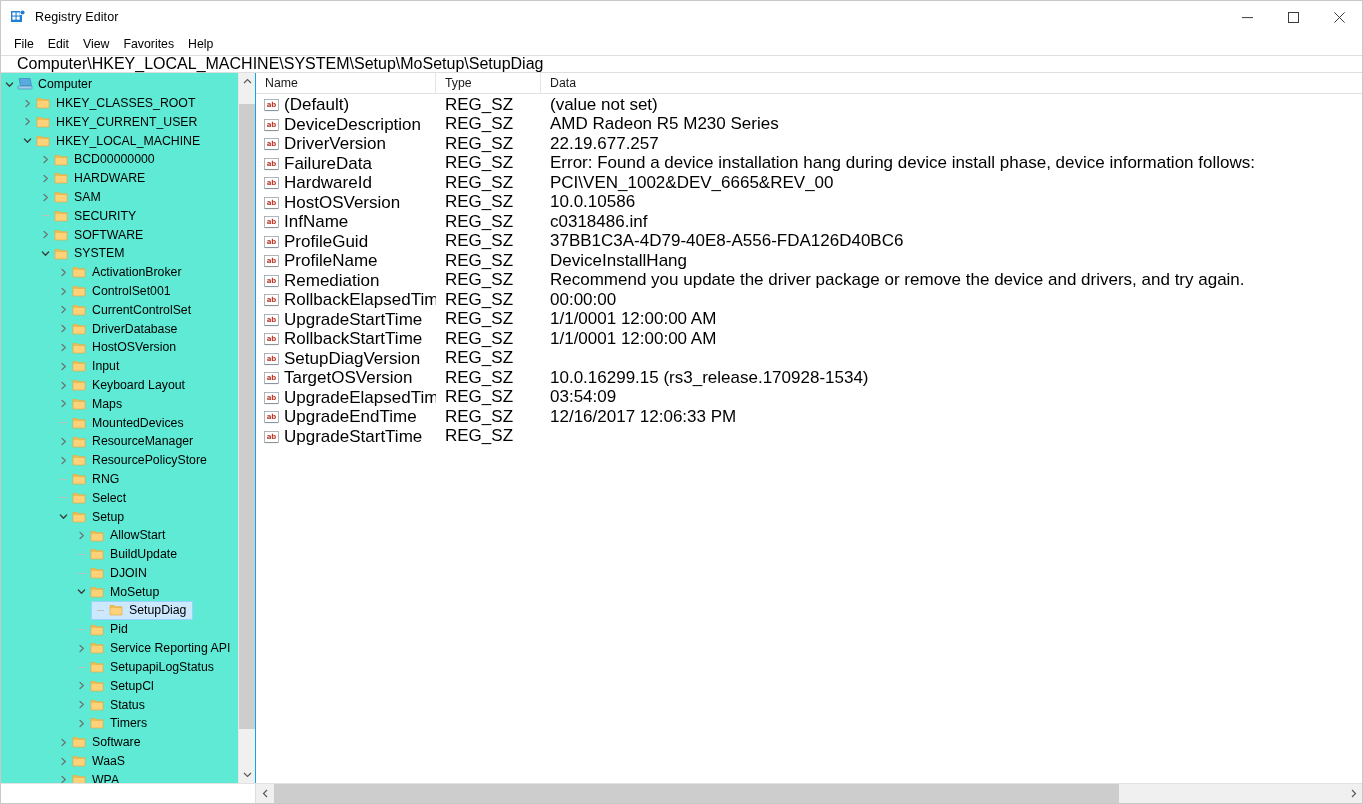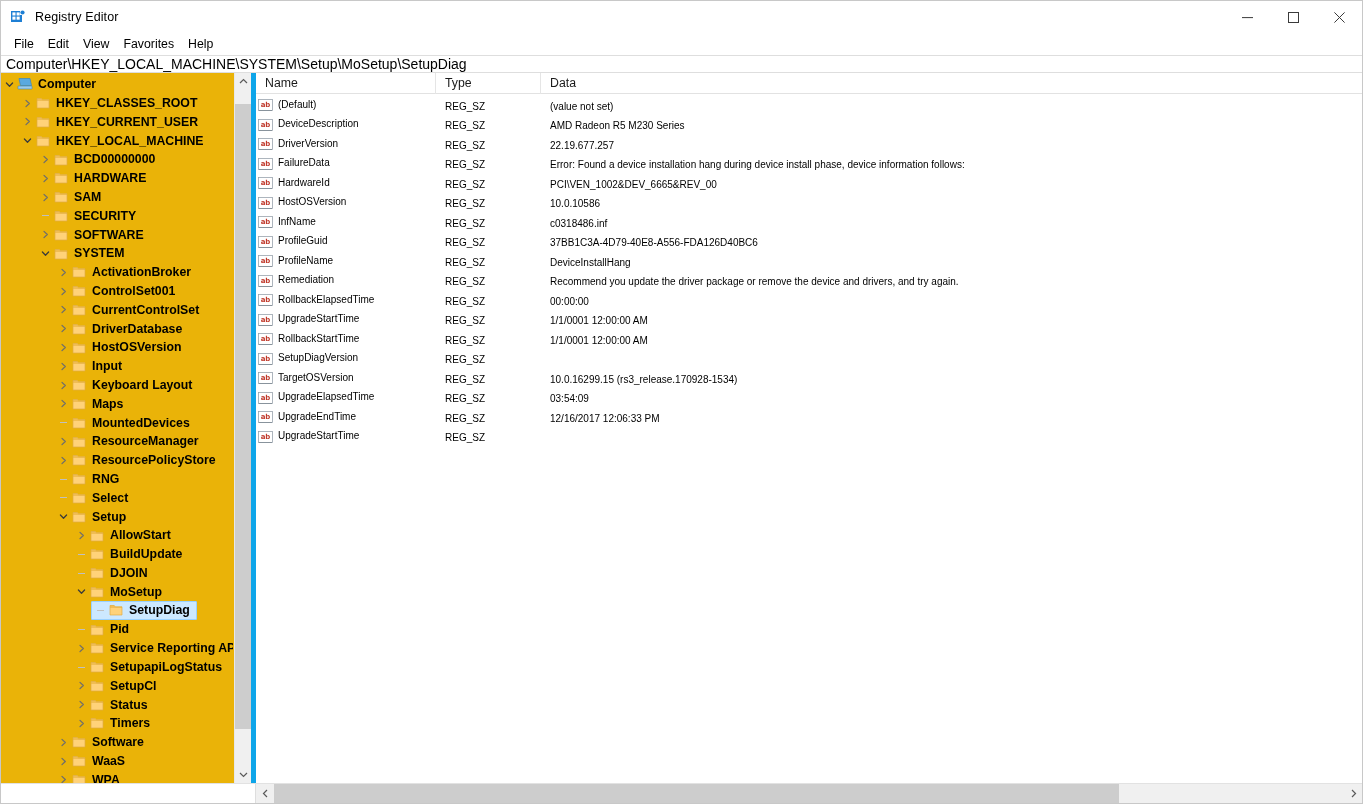--- a/index.html
+++ b/index.html
@@ -61,38 +61,37 @@
 
   
   .addressbar {
     height: 18px; min-height: 18px;
     border-top: 1px solid #dedede;
     border-bottom: 1px solid #dedede;
     display: flex; align-items: center;
     background: #ffffff;
   }
   .address-text {
-    font-size: 14px; color: #000000;
-    padding-left: 5px; white-space: nowrap;
+    font-size: 16px; color: #000000;
+    padding-left: 16px; white-space: nowrap;
   }
 
   
   .body {
     flex: 1; display: flex;
     min-height: 0; position: relative;
   }
 
   
   .tree-pane {
     width: 255px; min-width: 255px;
     position: relative;
-    background: #eab308;
+    background: #5eead4;
     overflow: hidden;
-    border-right: 5px solid #0ea5e9;
-    font-weight: bold;
+    border-right: 1px solid #0ea5e9;
   }
   .tree-scroll {
     position: absolute; left: 0; top: 0;
     width: 232px; height: 100%;
     overflow: hidden;
     padding-top: 2px;
   }
   .tnode {
     height: 18.8px;
     display: flex; align-items: center;
@@ -186,34 +185,34 @@
     padding-top: 1px;
   }
   .lrow {
     height: 19.5px;
     display: flex; align-items: center;
     white-space: nowrap;
   }
   .cell-name {
     width: 180px; min-width: 180px;
     display: flex; align-items: center;
-    padding-left: 2px; overflow: hidden;
+    padding-left: 8px; overflow: hidden;
   }
   .sz-icon {
     width: 15px; height: 13px; flex: none;
     margin-right: 5px; position: relative;
   }
   .cell-type {
     width: 105px; min-width: 105px;
     padding-left: 9px; overflow: hidden;
   }
   .cell-data {
     flex: 1; padding-left: 9px; overflow: hidden;
   }
-  .ltext { font-size: 10px; color: #000000; line-height: 1; }
+  .ltext { font-size: 17px; color: #000000; line-height: 1; }
 
   
   .hscroll {
     height: 20px; min-height: 20px;
     background: #f0f0f0;
     border-top: 1px solid #e2e2e2;
     display: flex; align-items: stretch;
     position: relative;
   }
   .hscroll-spacer {

